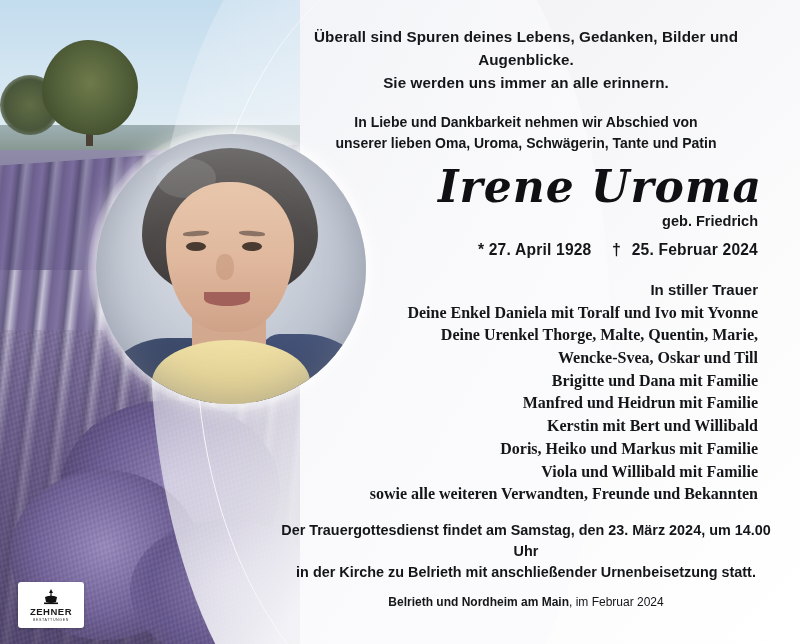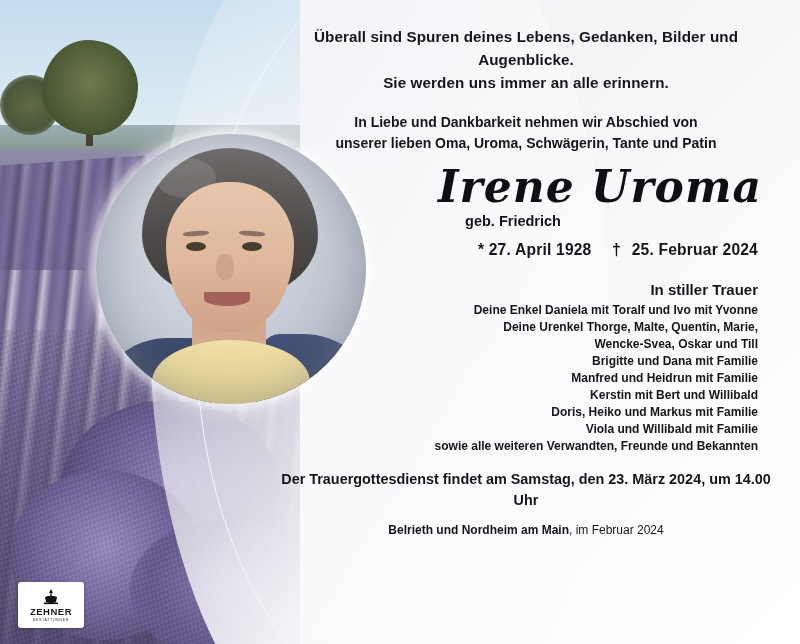--- a/index.html
+++ b/index.html
@@ -310,21 +310,21 @@
     letter-spacing: 1px;
     line-height: 1.05;
     text-align: right;
     padding-right: 22px;
     color: #101014;
   }
   .born-name {
     margin-top: 2px;
     font-size: 14.5px;
     font-weight: bold;
-    text-align: center;
+    text-align: right;
     padding-right: 26px;
   }
   .dates {
     margin-top: 12px;
     font-size: 15.6px;
     font-weight: bold;
     text-align: right;
     padding-right: 26px;
     letter-spacing: 0.2px;
   }
@@ -339,23 +339,24 @@
     text-align: right;
     padding-right: 26px;
   }
   .mourners {
     margin-top: 4px;
     text-align: right;
     padding-right: 26px;
   }
   .mourners .ln {
     display: block;
-    font-size: 12px;
+    font-size: 16px;
     font-weight: bold;
     line-height: 1.42;
+    font-family: Liberation Serif, serif;
   }
   .mourners .ln.plain {
     font-weight: 600;
   }
   .service {
     margin-top: 14px;
     font-size: 14.4px;
     line-height: 1.45;
     font-weight: 600;
     text-align: center;
@@ -453,20 +454,21 @@
       <span class="ln">Brigitte und Dana mit Familie</span>
       <span class="ln">Manfred und Heidrun mit Familie</span>
       <span class="ln">Kerstin mit Bert und Willibald</span>
       <span class="ln">Doris, Heiko und Markus mit Familie</span>
       <span class="ln">Viola und Willibald mit Familie</span>
       <span class="ln plain">sowie alle weiteren Verwandten, Freunde und Bekannten</span>
     </div>
 
     <div class="service">
       <span class="ln">Der Trauergottesdienst findet am Samstag, den 23. März 2024, um 14.00 Uhr</span>
+      <span class="ln">in der Kirche zu Belrieth mit anschließender Urnenbeisetzung statt.</span>
     </div>
 
     <div class="place">
       <span class="bold">Belrieth und Nordheim am Main</span><span>, im Februar 2024</span>
     </div>
 
   </div>
 </div>
 
 </body></html>

